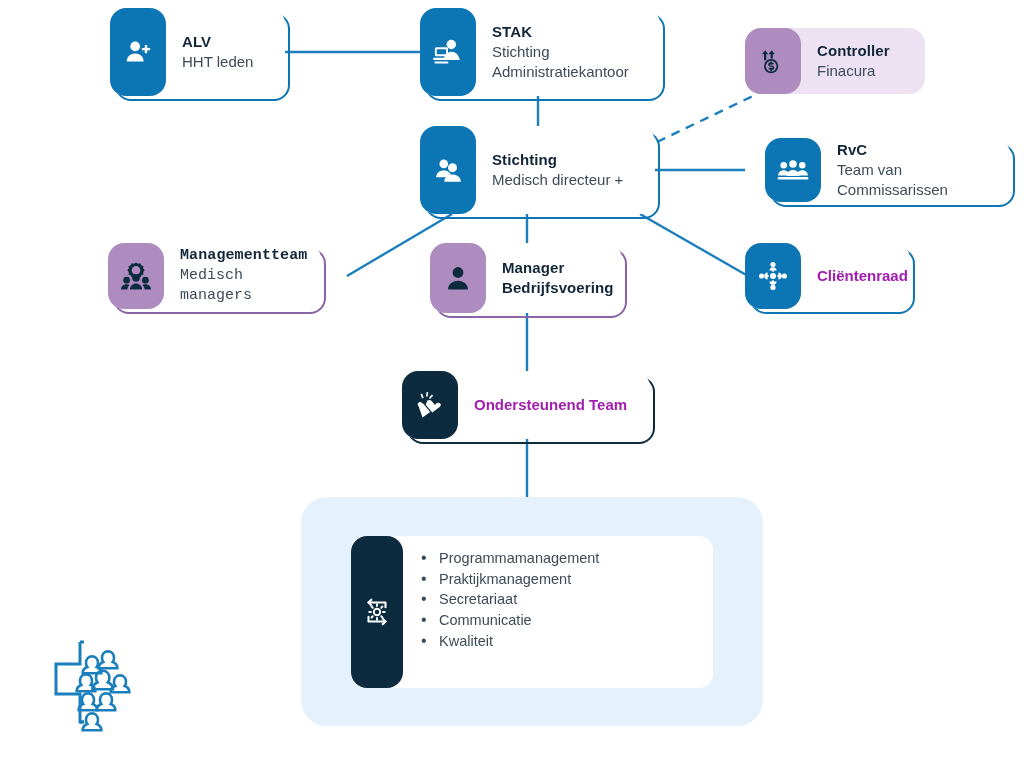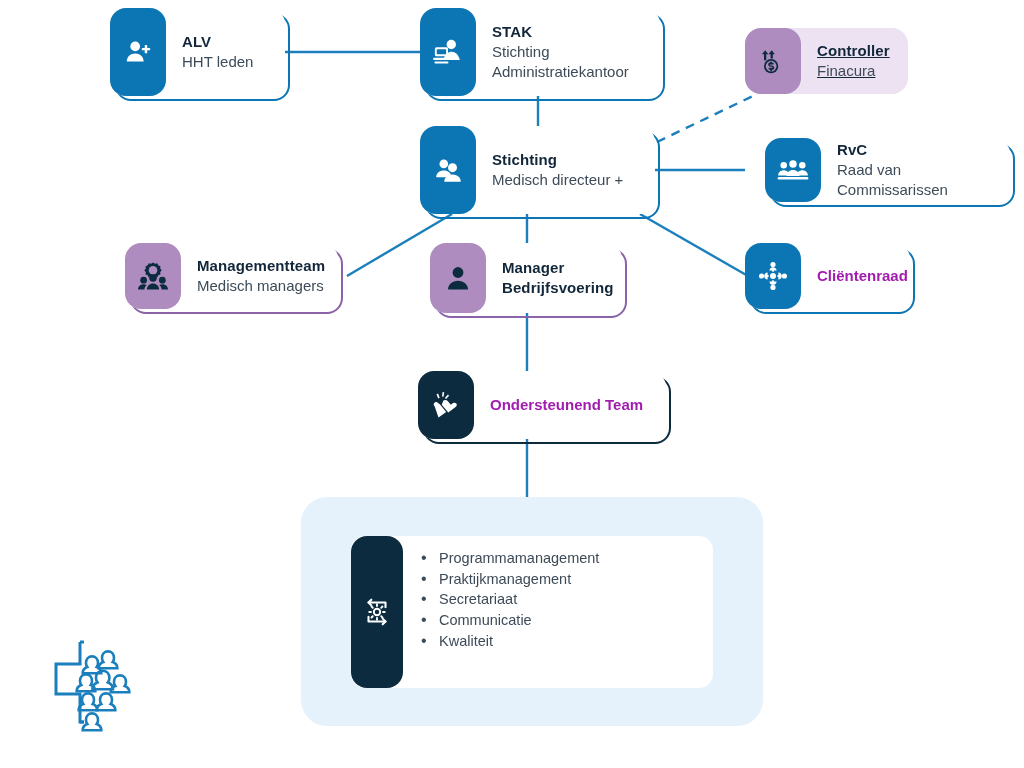--- a/index.html
+++ b/index.html
@@ -105,27 +105,27 @@
   }
   .title-only {
     font-size: 15px;
     font-weight: bold;
     color: #a21caf;
   }
 
   
   #node-alv       { left: 110px; top: 8px;   width: 175px; height: 88px; }
   #node-stak      { left: 420px; top: 8px;   width: 240px; height: 88px; }
-  #node-controller{ left: 745px; top: 28px;  width: 163px; height: 66px; text-decoration: underline; }
+  #node-controller{ left: 745px; top: 28px;  width: 180px; height: 66px; }
   #node-directie  { left: 420px; top: 126px; width: 235px; height: 88px; }
   #node-rvc       { left: 745px; top: 138px; width: 245px; height: 64px; margin-left: 20px; }
-  #node-mt        { left: 125px; top: 243px; width: 213px; height: 66px; }
+  #node-mt        { left: 108px; top: 243px; width: 213px; height: 66px; font-family: Liberation Mono, monospace; }
   #node-mgrbv     { left: 430px; top: 243px; width: 192px; height: 70px; }
   #node-clienten  { left: 745px; top: 243px; width: 165px; height: 66px; }
-  #node-ondteam   { left: 402px; top: 371px; width: 248px; height: 68px; margin-left: 16px; }
+  #node-ondteam   { left: 402px; top: 371px; width: 248px; height: 68px; }
 
   
   #support-panel {
     position: absolute;
     left: 301px;
     top: 497px;
     width: 462px;
     height: 229px;
     background: #e5f2fb;
     border-radius: 26px;
@@ -291,21 +291,21 @@
           <circle cx="17" cy="7.5" r="4"></circle>
           <circle cx="27" cy="9" r="3.5"></circle>
           <path d="M1 20c0-3.3 2.7-5.6 6-5.6s6 2.3 6 5.6z"></path>
           <path d="M10 20.5c0-3.8 3.1-6.4 7-6.4s7 2.6 7 6.4z"></path>
           <path d="M21 20c0-3.3 2.7-5.6 6-5.6s6 2.3 6 5.6z"></path>
           <rect x="0.5" y="21.5" width="33" height="2.6" rx="1.3"></rect>
         </svg>
       </div>
       <div class="labels">
         <div class="title">RvC</div>
-        <div class="subtitle">Raad van Commissarissen</div>
+        <div class="subtitle">Team van Commissarissen</div>
       </div>
     </div>
   </div>
 
   <div class="node purple-frame" id="node-mt">
     <div class="frame"></div>
     <div class="body">
       <div class="tile purple">
         <svg width="32" height="30" viewBox="0 0 34 32" fill="#0d2b3e">
           <path d="M17 1.5l2.1 1.3 2.4-.5 1.1 2.2 2.3 1-.2 2.5 1.6 1.9-1.6 1.9.2 2.5-2.3 1-1.1 2.2-2.4-.5L17 18.3l-2.1-1.3-2.4.5-1.1-2.2-2.3-1 .2-2.5L7.7 9.9l1.6-1.9-.2-2.5 2.3-1 1.1-2.2 2.4.5z"></path>

